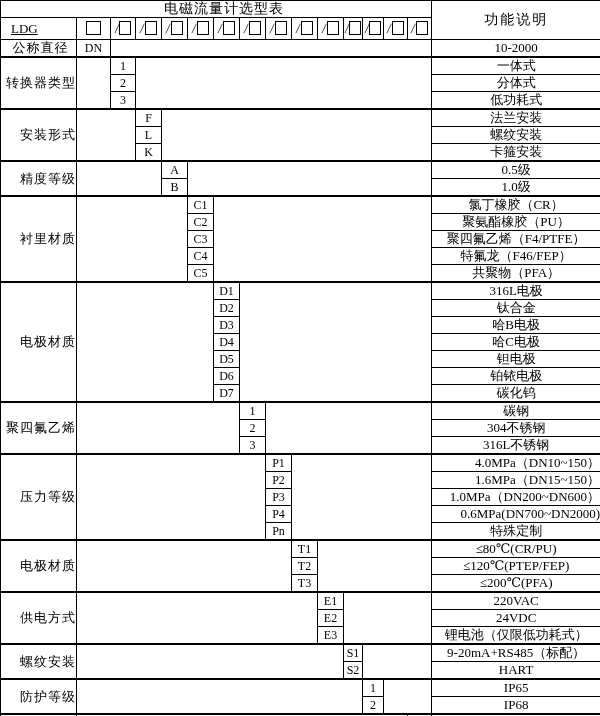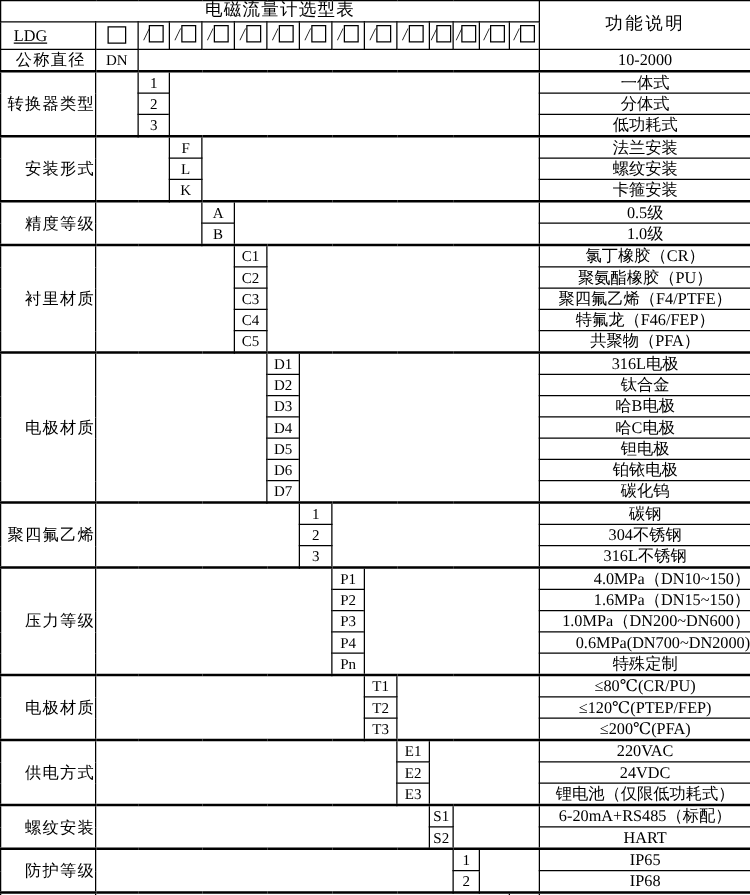--- a/index.html
+++ b/index.html
@@ -235,21 +235,21 @@
       </tr>
       <tr>
         <td class="code">E3</td>
         <td class="val">锂电池（仅限低功耗式）</td>
       </tr>
       <tr class="bs">
         <td class="lbl" rowspan="2">螺纹安装</td>
         <td colspan="10" rowspan="2"></td>
         <td class="code">S1</td>
         <td colspan="3" rowspan="2"></td>
-        <td class="val">6-20mA+RS485（标配）</td>
+        <td class="val">9-20mA+RS485（标配）</td>
       </tr>
       <tr>
         <td class="code">S2</td>
         <td class="val">HART</td>
       </tr>
       <tr class="bs">
         <td class="lbl" rowspan="2">防护等级</td>
         <td colspan="11" rowspan="2"></td>
         <td class="code">1</td>
         <td colspan="2" rowspan="2"></td>

